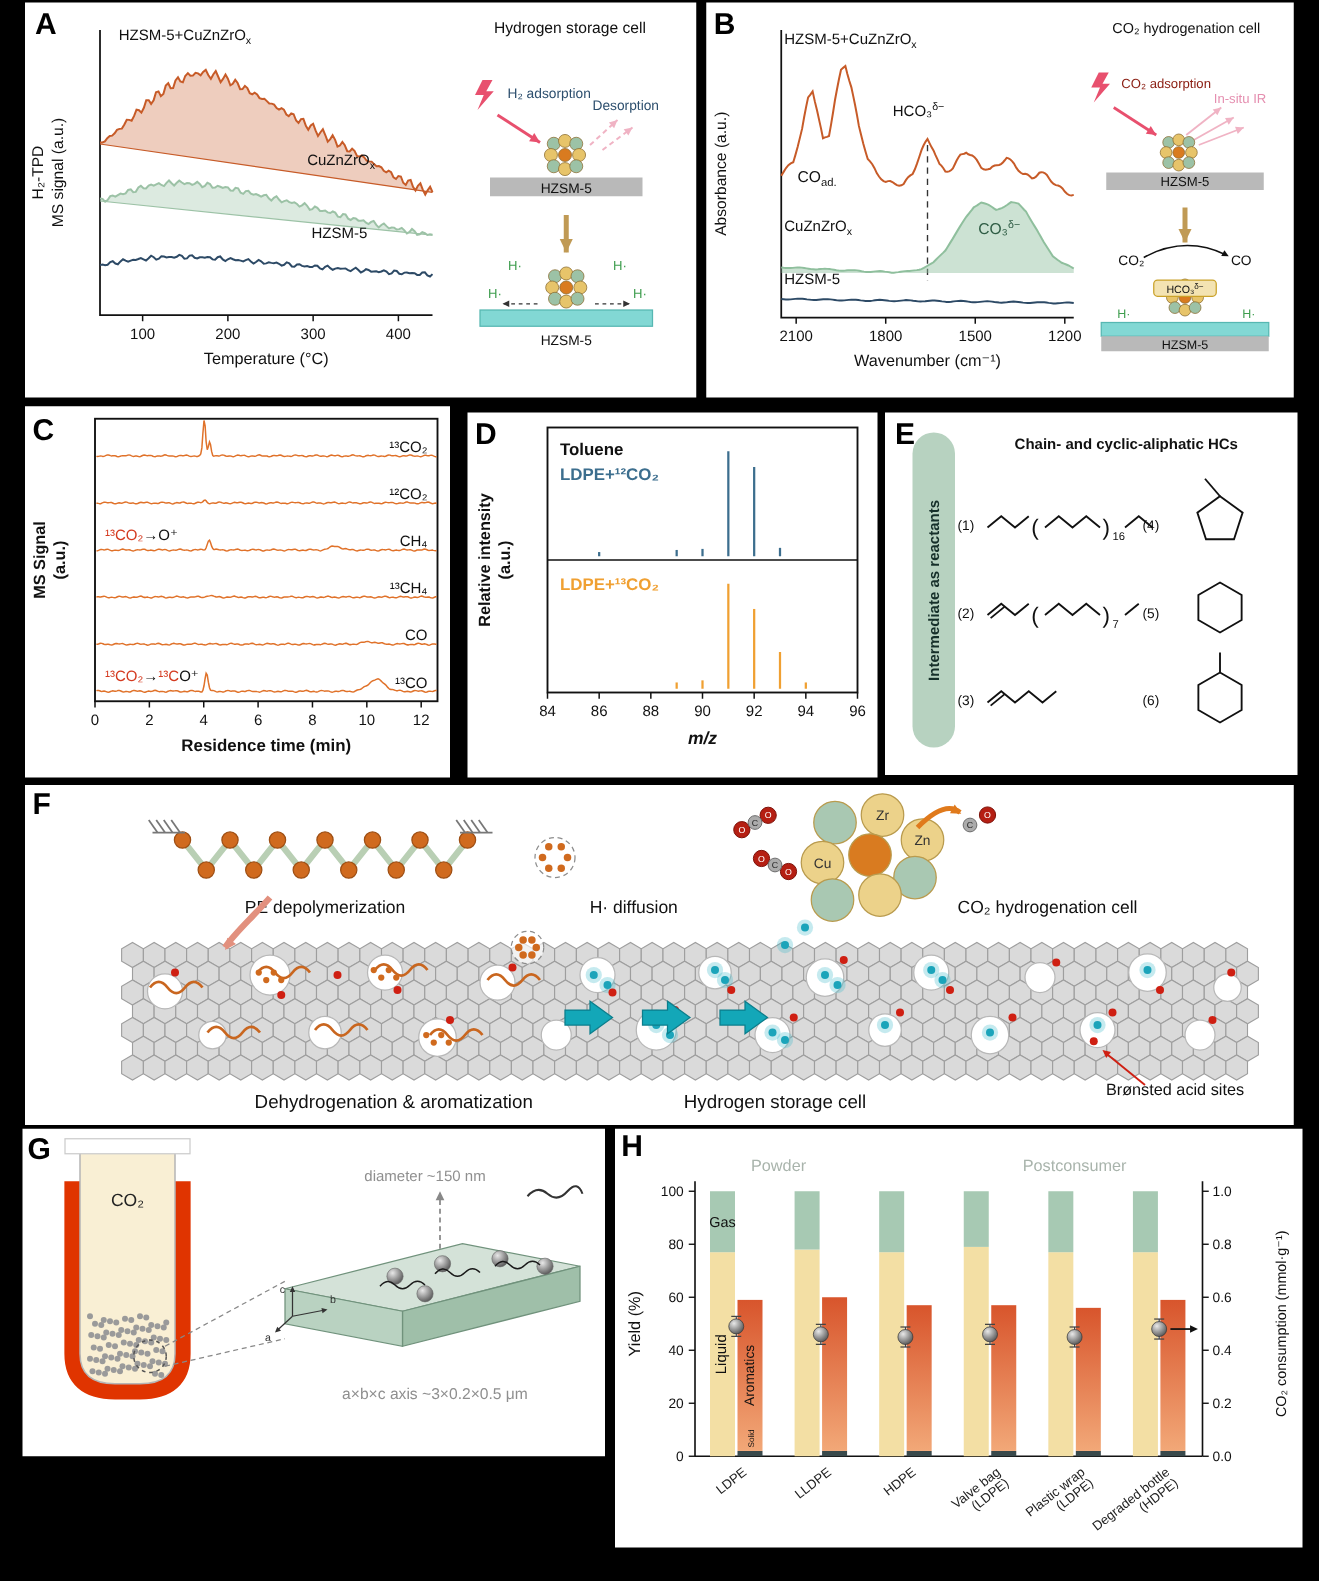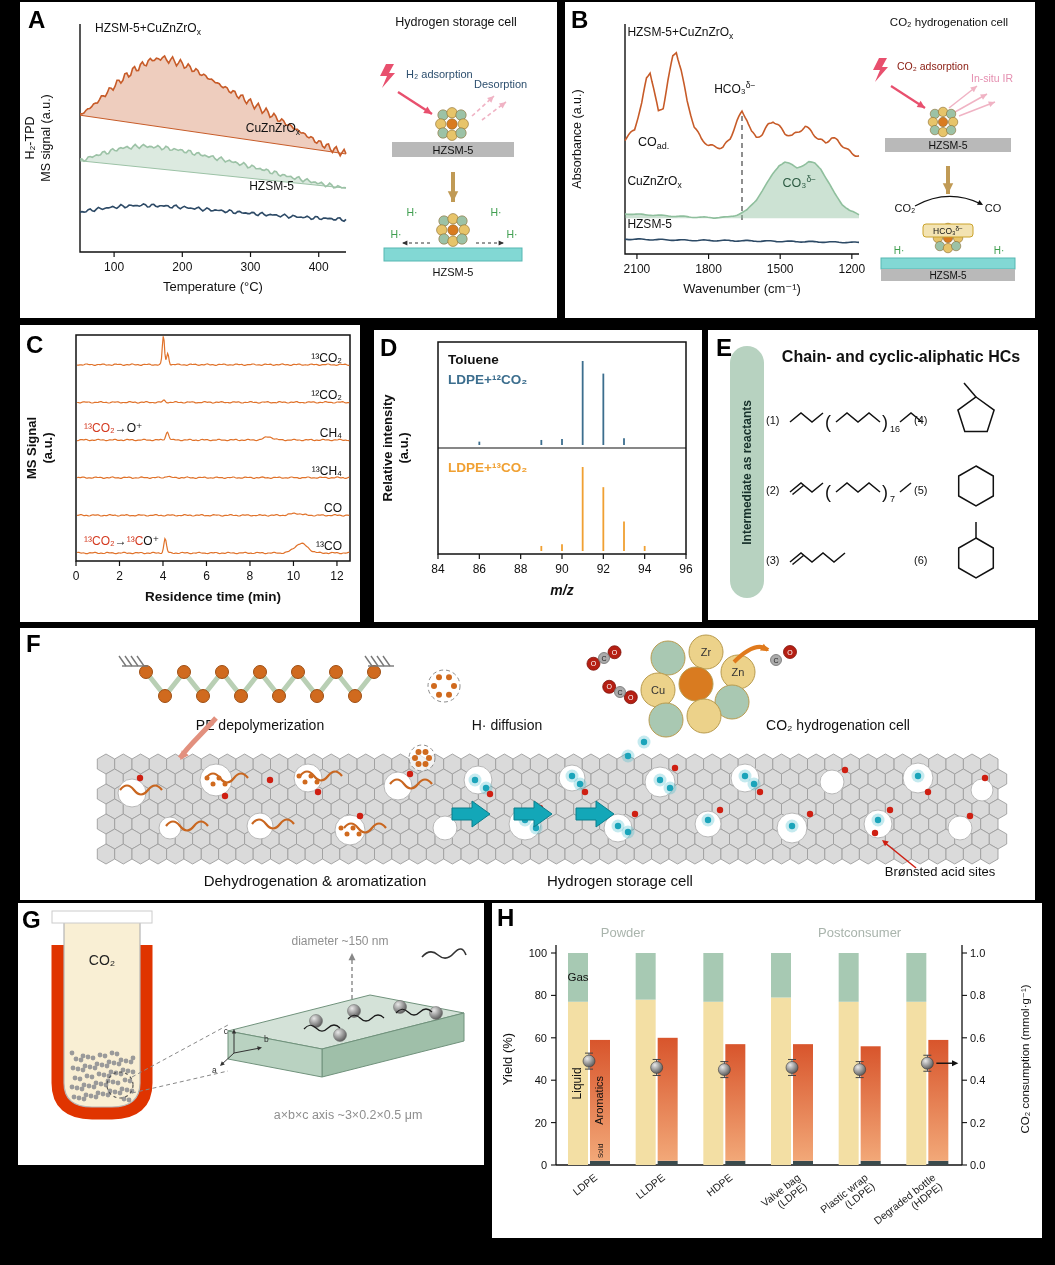--- a/index.html
+++ b/index.html
@@ -4,21 +4,21 @@
 <style>
   *{margin:0;padding:0;box-sizing:border-box;}
   html,body{width:1055px;height:1265px;}
   body{background:#000;position:relative;font-family:"Liberation Sans","DejaVu Sans",sans-serif;color:#111;}
   .fig{position:absolute;inset:0;}
   .panel{position:absolute;background:#fff;}
   .plabel{position:absolute;font-size:24px;font-weight:bold;color:#000;z-index:6;line-height:1;}
   .panel svg{position:absolute;overflow:visible;}
   .sidebarE{position:absolute;left:22px;top:16px;width:34px;height:252px;background:#b7d2c0;border-radius:17px;display:flex;align-items:center;justify-content:center;z-index:2;}
   .sidebarE span{writing-mode:vertical-rl;transform:rotate(180deg);font-size:12px;color:#16302a;white-space:nowrap;font-weight:600;}
-  .titleE{position:absolute;left:60px;top:18px;width:266px;text-align:center;font-size:16px;font-weight:600;color:#111;z-index:2;}
+  .titleE{position:absolute;left:60px;top:18px;width:266px;text-align:center;font-size:12px;font-weight:600;color:#111;z-index:2;}
 </style>
 </head>
 <body>
 
 <div class="fig">
 
   <section class="panel" id="panelA" style="left:20px;top:2px;width:537px;height:316px">
     <div class="plabel" style="left:8px;top:6px">A</div>
     <svg id="chartA" width="340" height="312" style="left:0;top:4px">
         <path d="M60,18 L60,246 L326,246" fill="none" stroke="#111" stroke-width="1.4"></path>

